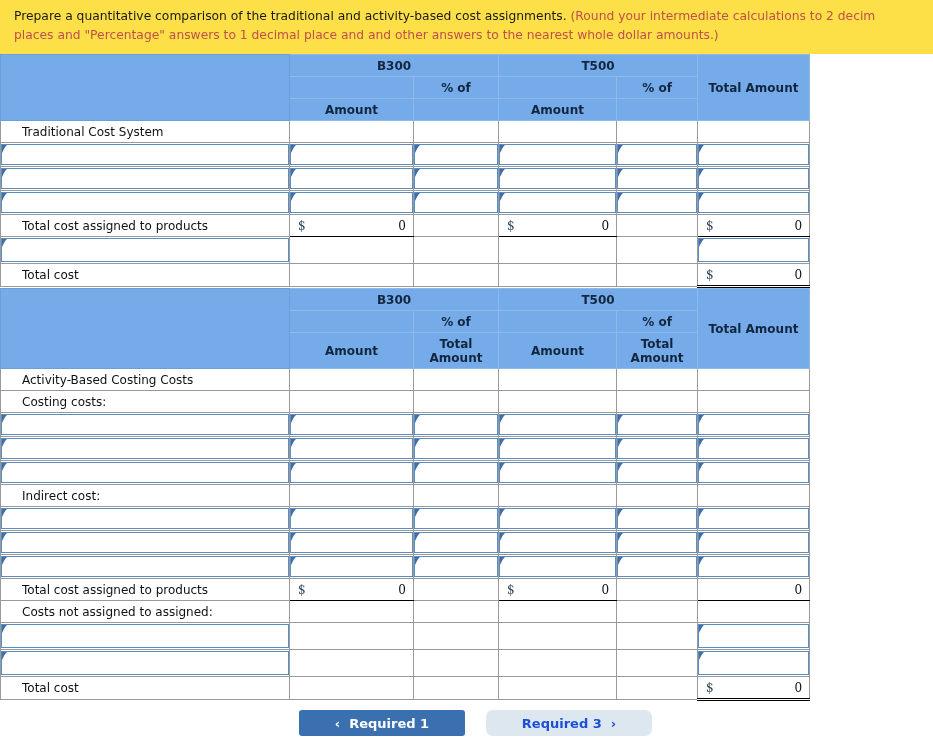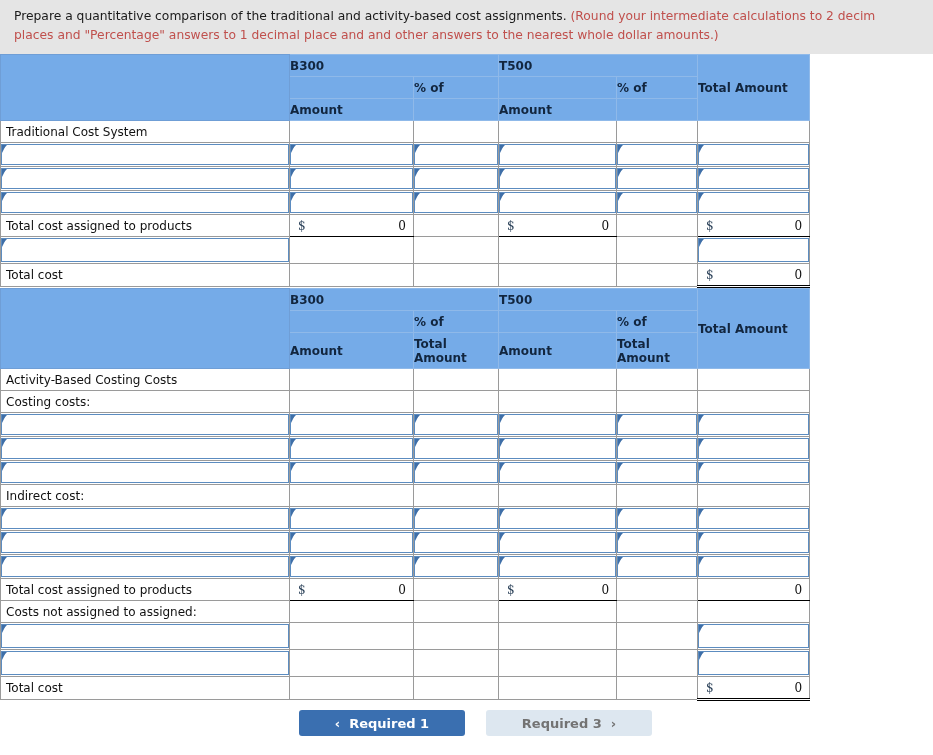--- a/index.html
+++ b/index.html
@@ -6,21 +6,21 @@
   html, body {
     margin: 0; padding: 0;
     width: 933px; height: 755px;
     background: #ffffff;
     font-family: "DejaVu Sans", "Liberation Sans", sans-serif;
     overflow: hidden;
   }
 
   
   .banner {
-    background: #e5e5e5;
+    background: #fde047;
     padding: 7px 0 9px 14px;
     font-size: 12.3px;
     line-height: 19px;
     color: #1a1a1a;
     white-space: nowrap;
     overflow: hidden;
   }
   .banner .line2 { white-space: nowrap; }
   .note { color: #c0504d; }
 
@@ -44,31 +44,31 @@
   col.c-label { width: 289px; }
   col.c-amt   { width: 124px; }
   col.c-pct   { width:  85px; }
   col.c-amt2  { width: 118px; }
   col.c-pct2  { width:  81px; }
   col.c-tot   { width: 112px; }
 
   
   td.hd {
     background: #75abe8;
-    text-align: left;
+    text-align: center;
     font-weight: bold;
     font-size: 12px;
     color: #12263f;
     border-color: #8fb9e9;
   }
   td.hd-blank { background: #75abe8; border-color: #6f9ed6; }
 
   
   td.lbl {
-    padding-left: 5px;
+    padding-left: 21px;
     font-size: 12px;
     white-space: nowrap;
   }
 
   
   .num {
     position: relative;
     height: 21px;
     display: flex;
     align-items: center;
@@ -126,21 +126,21 @@
     font-size: 13px;
     font-weight: bold;
     display: flex;
     align-items: center;
     justify-content: center;
     gap: 9px;
     cursor: pointer;
     padding: 0;
   }
   .btn.primary { background: #3a6fb0; color: #ffffff; }
-  .btn.muted   { background: #dde7f0; color: #737373; }
+  .btn.muted   { background: #dde7f0; color: #1d4ed8; border-radius: 7px; }
   .chev { font-size: 13px; font-weight: bold; }
 </style>
 </head>
 <body>
 
 <div class="banner">
   <div class="line1">
     <span>Prepare a quantitative comparison of the traditional and activity-based cost assignments.</span>
     <span class="note">(Round your intermediate calculations to 2 decim</span>
   </div>

